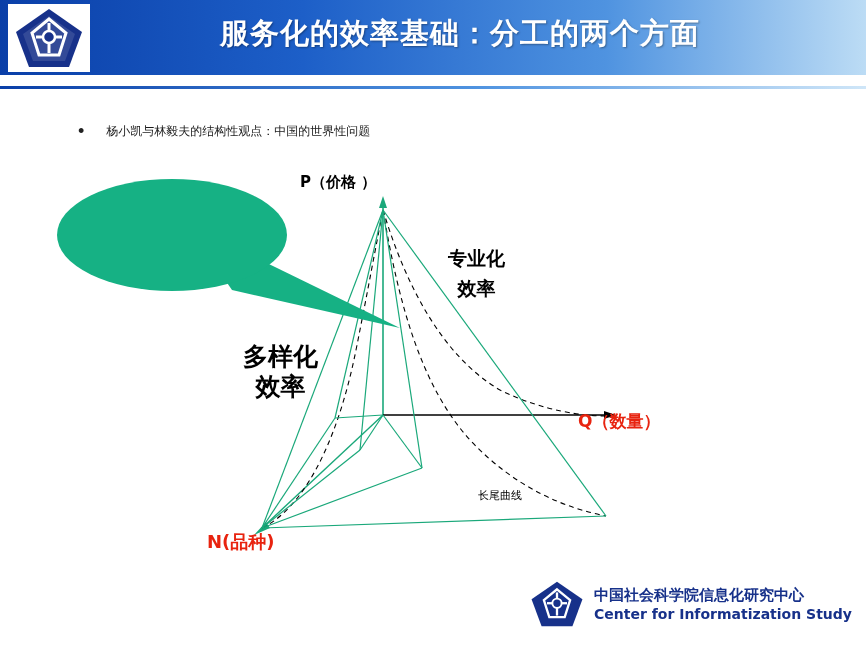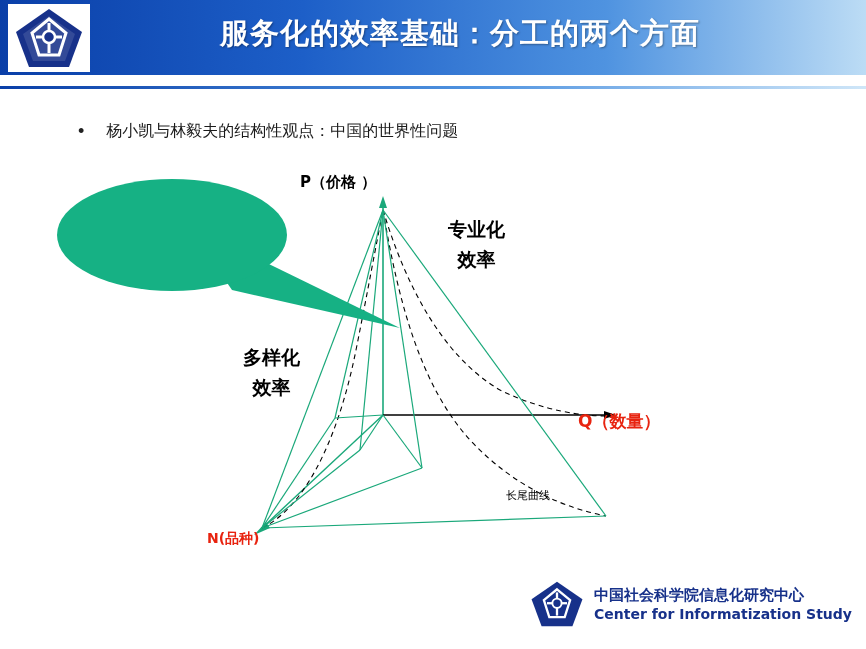--- a/index.html
+++ b/index.html
@@ -73,21 +73,21 @@
   }
   .bullet-dot {
     color: #222222;
     font-size: 18px;
     line-height: 22px;
     margin-right: 22px;
   }
   .bullet-text {
     color: #1b1b1b;
     font-family: "DejaVu Sans", "Liberation Sans", sans-serif;
-    font-size: 16px;
+    font-size: 12px;
     line-height: 22px;
     white-space: nowrap;
   }
 
   
   .diagram {
     position: absolute;
     left: 0;
     top: 150px;
     width: 866px;
@@ -111,44 +111,43 @@
   }
   .lbl-q {
     left: 578px; top: 260px;
     color: #e8230f;
     font-size: 17px;
     font-weight: bold;
   }
   .lbl-n {
     left: 207px; top: 380px;
     color: #e8230f;
-    font-size: 14px;
+    font-size: 18px;
     font-weight: bold;
   }
   .lbl-special {
-    left: 448px; top: 64px;
+    left: 448px; top: 93px;
     color: #000000;
     font-size: 19px;
     font-weight: bold;
     line-height: 30px;
     text-align: center;
   }
   .lbl-diverse {
     left: 243px; top: 192px;
     color: #000000;
-    font-size: 19px;
+    font-size: 25px;
     font-weight: bold;
     line-height: 30px;
     text-align: center;
   }
   .lbl-longtail {
     left: 478px; top: 338px;
     color: #000000;
     font-size: 11px;
-    margin-left: 28px;
   }
 
   
   .callout-text {
     position: absolute;
     left: 88px;
     top: 50px;
     width: 170px;
     text-align: center;
     color: #ffffff;

